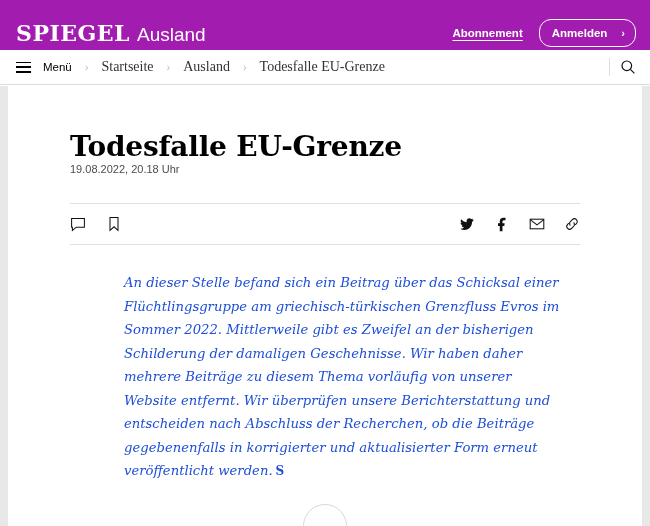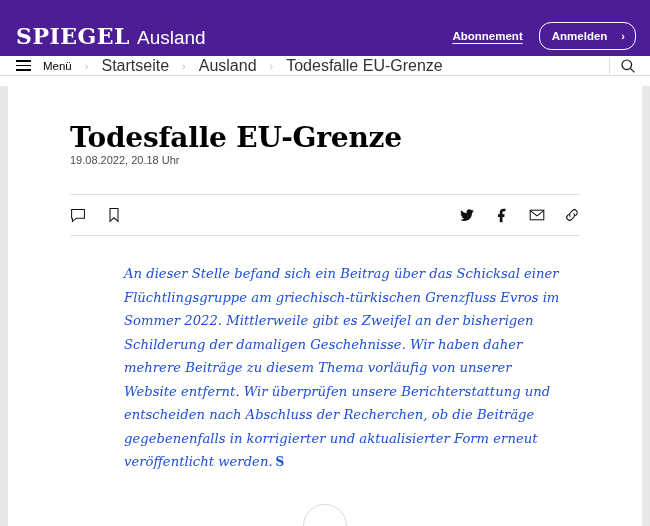--- a/index.html
+++ b/index.html
@@ -11,22 +11,22 @@
     overflow: hidden;
   }
   #page {
     position: relative;
     width: 650px; height: 526px;
     background: #ffffff;
   }
 
   
   .topbar {
-    height: 56px;
-    background: #4c1d95;
+    height: 50px;
+    background: #a21caf;
     display: flex;
     align-items: center;
     justify-content: space-between;
     padding: 16px 14px 0 16px;
   }
   .brand {
     display: flex;
     align-items: baseline;
     gap: 7px;
     color: #ffffff;
@@ -70,21 +70,21 @@
     cursor: pointer;
     background: transparent;
   }
   .login-btn .chev {
     font-size: 11px;
     line-height: 1;
   }
 
   
   .navbar {
-    height: 20px;
+    height: 35px;
     background: #ffffff;
     border-bottom: 1px solid #dcdcdc;
     display: flex;
     align-items: center;
     justify-content: space-between;
     padding: 0 14px 0 16px;
   }
   .nav-left {
     display: flex;
     align-items: center;
@@ -110,23 +110,24 @@
     font-size: 11.5px;
     color: #000;
     cursor: pointer;
   }
   .crumb-sep {
     color: #bdbdbd;
     font-size: 11px;
     margin: 0 3px;
   }
   .crumb {
-    font-size: 16px;
+    font-size: 14px;
     color: #333333;
     cursor: pointer;
+    font-family: Liberation Serif, serif;
   }
   .crumb.current { color: #333333; }
   .nav-right { display: flex; align-items: center; gap: 10px; }
   .vsep {
     width: 1px; height: 18px; background: #dcdcdc;
   }
   .search-ico {
     width: 16px; height: 16px;
     cursor: pointer;
     display: block;

